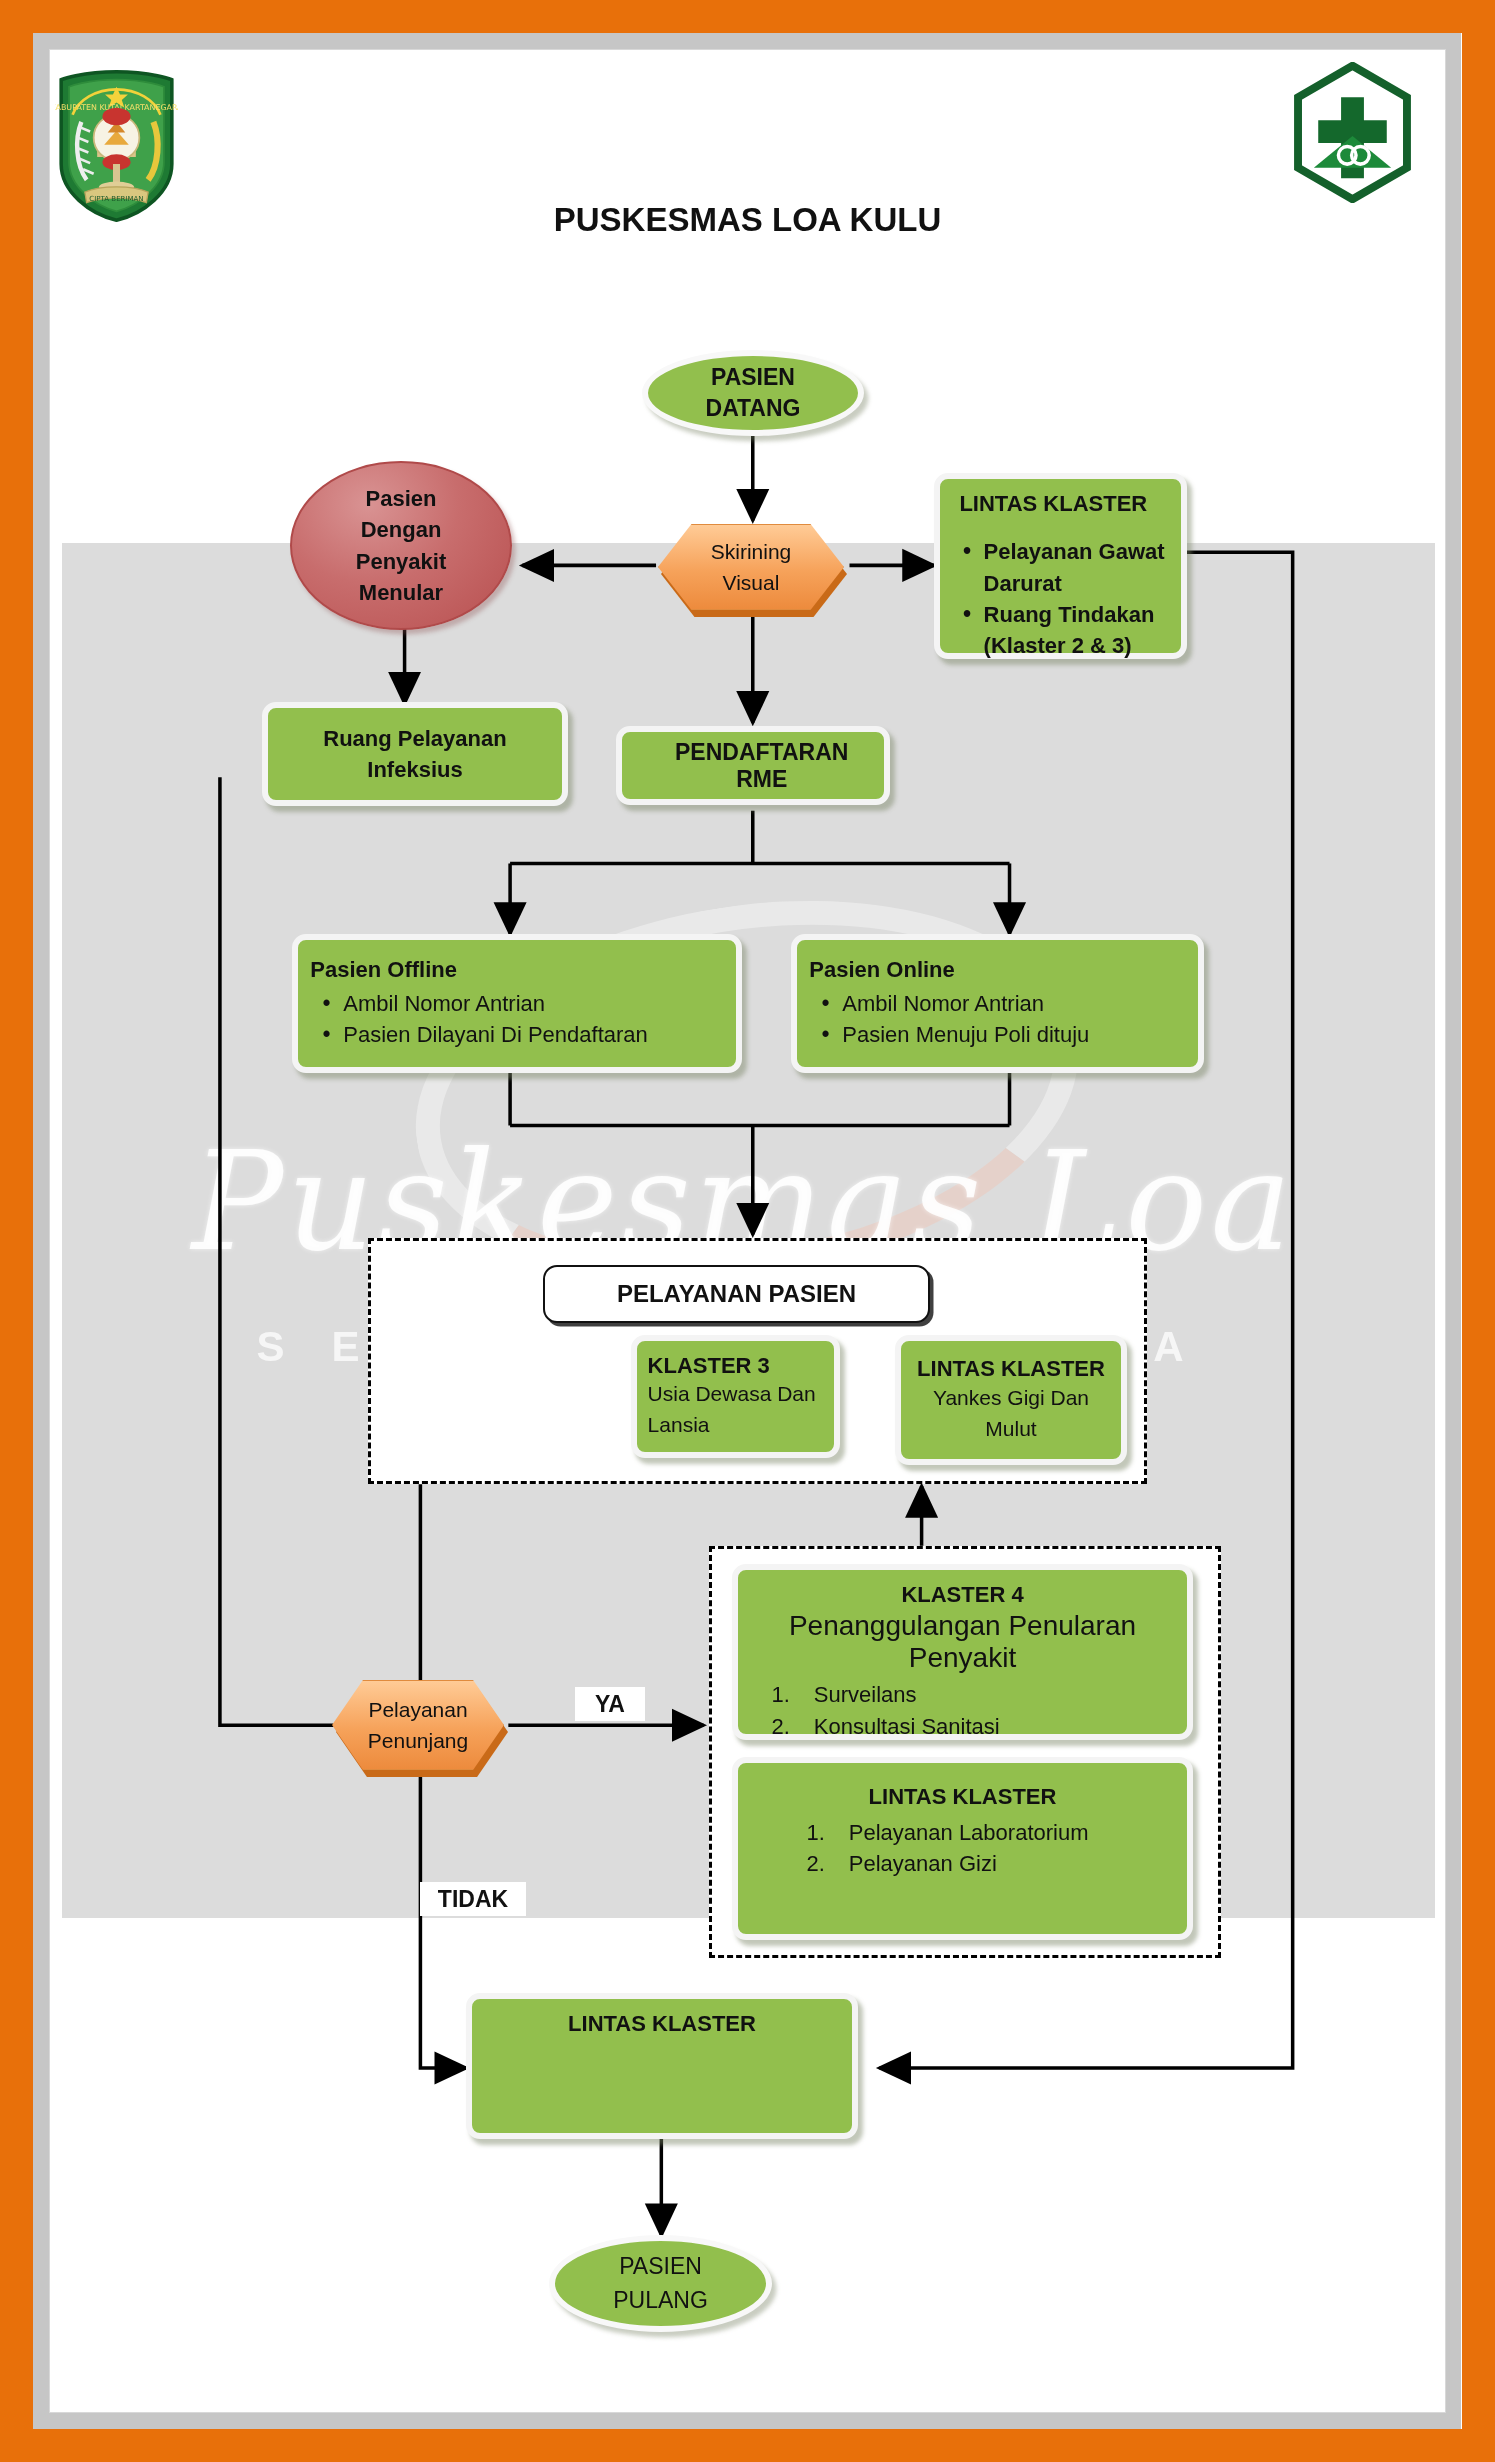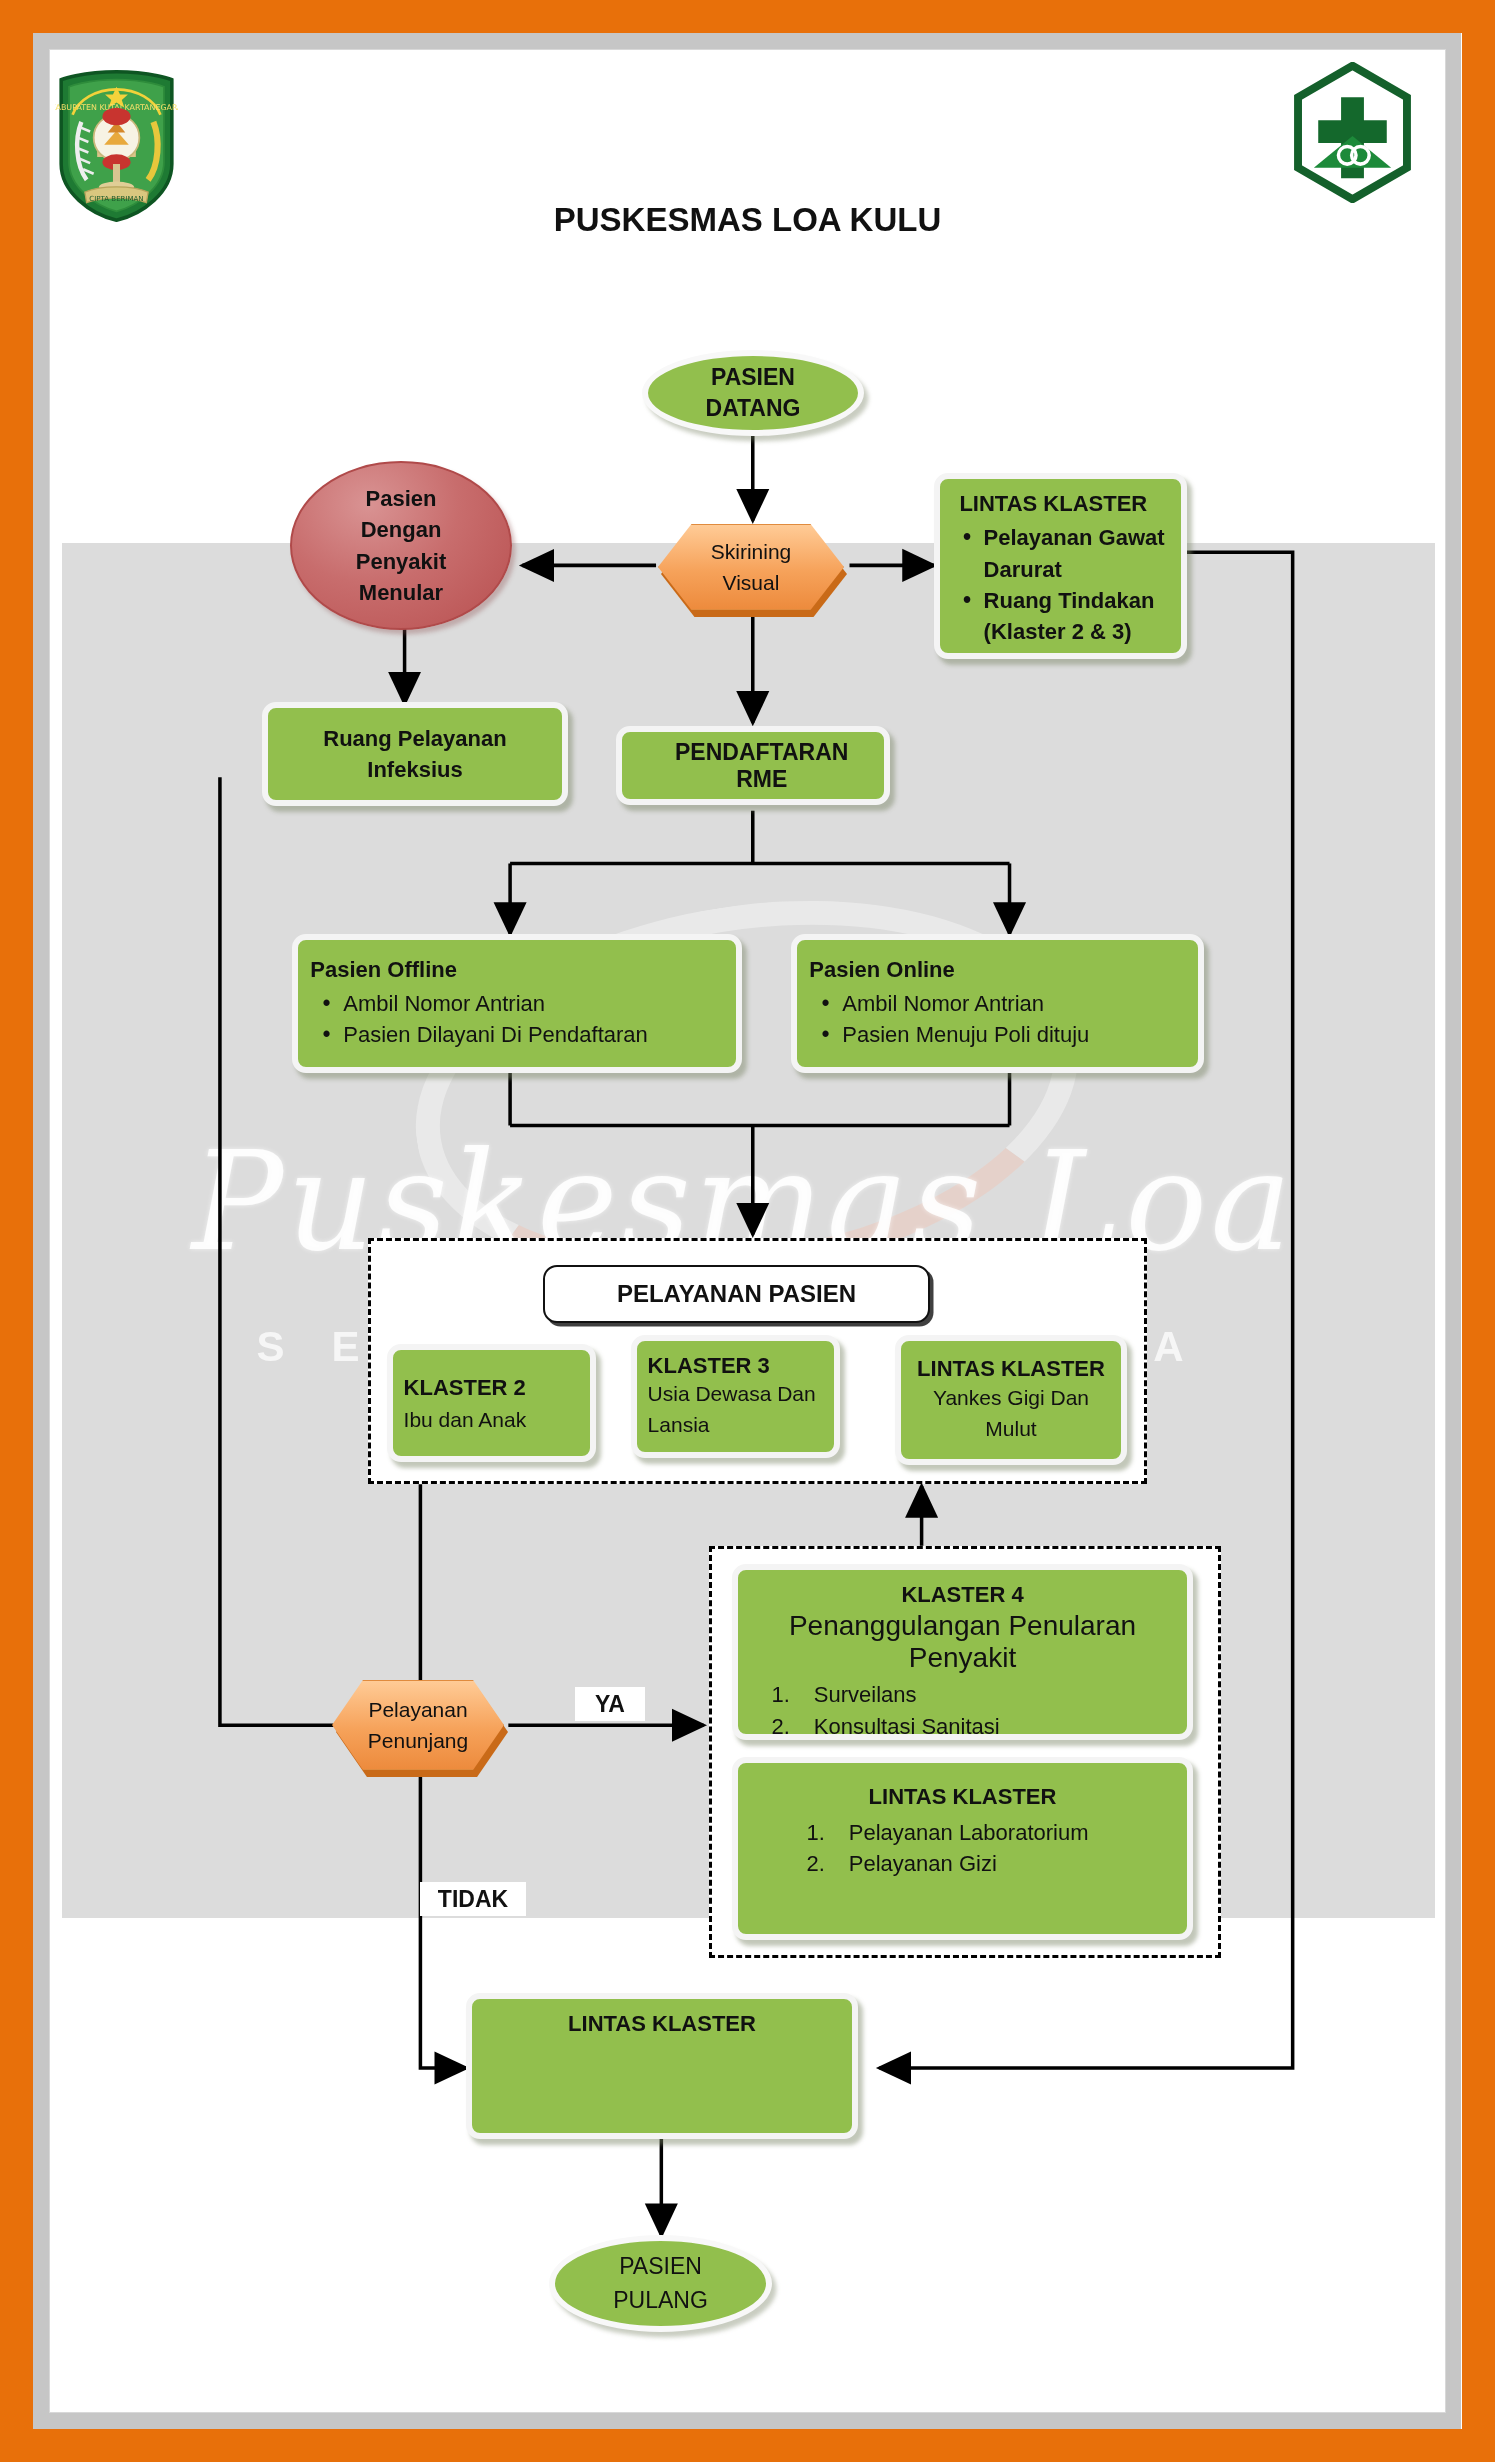--- a/index.html
+++ b/index.html
@@ -319,21 +319,21 @@
 
   <div class="node ellipse-red" style="left:290px; top:461px; width:222px; height:169px; font-size:22px; font-weight:bold; line-height:1.42;">
     <div>Pasien</div>
     <div>Dengan</div>
     <div>Penyakit</div>
     <div>Menular</div>
   </div>
 
   <div class="node box-green" style="left:934px; top:473px; width:253px; height:186px; align-items:flex-start; justify-content:flex-start; padding-top:12.3px;">
     <div class="ttl" style="font-size:22px; width:100%; text-align:left; padding-left:8.8px;">LINTAS KLASTER</div>
-    <ul class="bullets" style="font-size:22px; font-weight:bold; margin-top:5px;">
+    <ul class="bullets" style="font-size:22px; font-weight:bold; margin-top:19px;">
       <li>Pelayanan Gawat Darurat</li>
       <li>Ruang Tindakan (Klaster 2 &amp; 3)</li>
     </ul>
   </div>
 
   <div class="node box-green" style="left:262px; top:702px; width:306px; height:104px; font-size:22px; font-weight:bold; line-height:1.42;">
     <div>Ruang Pelayanan</div>
     <div>Infeksius</div>
   </div>
 
@@ -356,24 +356,20 @@
       <li>Pasien Menuju Poli dituju</li>
     </ul>
   </div>
 
   <div class="dashed-group" style="left:368px; top:1238px; width:779px; height:246px;">
   </div>
   <div class="node white-box" style="left:543px; top:1265px; width:387px; height:58px; font-size:24px; font-weight:bold;">
     <div>PELAYANAN PASIEN</div>
   </div>
 
-  <div class="node box-green" style="left:387px; top:1344px; width:209px; height:118px; align-items:flex-start; justify-content:center; padding:5.3px 10.6px;">
-    <div class="ttl" style="font-size:22px; text-align:left; width:100%;">KLASTER 2</div>
-    <div style="font-size:21px; text-align:left; width:100%; margin-top:7px;">Ibu dan Anak</div>
-  </div>
 
   <div class="node box-green" style="left:631px; top:1335px; width:209px; height:123px; align-items:flex-start; justify-content:center; padding:5.3px 10.6px;">
     <div class="ttl" style="font-size:22px; text-align:left; width:100%;">KLASTER 3</div>
     <div style="font-size:21px; text-align:left; width:100%; line-height:1.45;">Usia Dewasa Dan Lansia</div>
   </div>
 
   <div class="node box-green" style="left:895px; top:1335px; width:232px; height:130px; align-items:center; justify-content:center; padding:5.3px 8.8px;">
     <div class="ttl" style="font-size:22px;">LINTAS KLASTER</div>
     <div style="font-size:21px; line-height:1.5;">Yankes Gigi Dan Mulut</div>
   </div>

